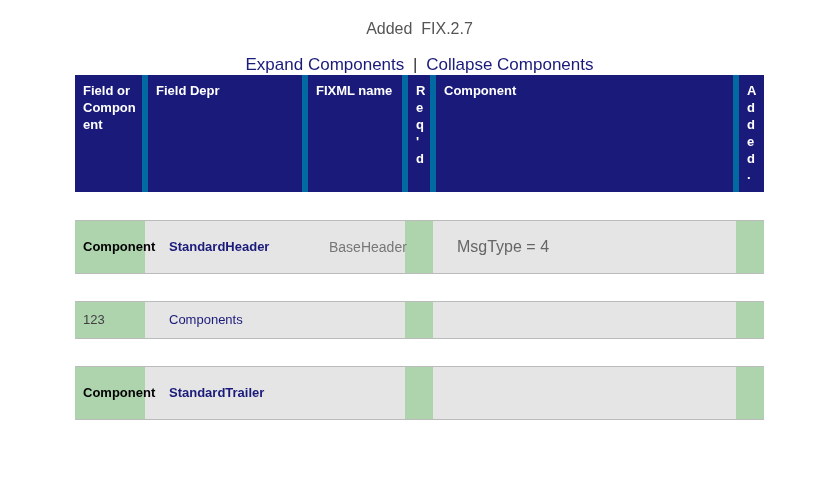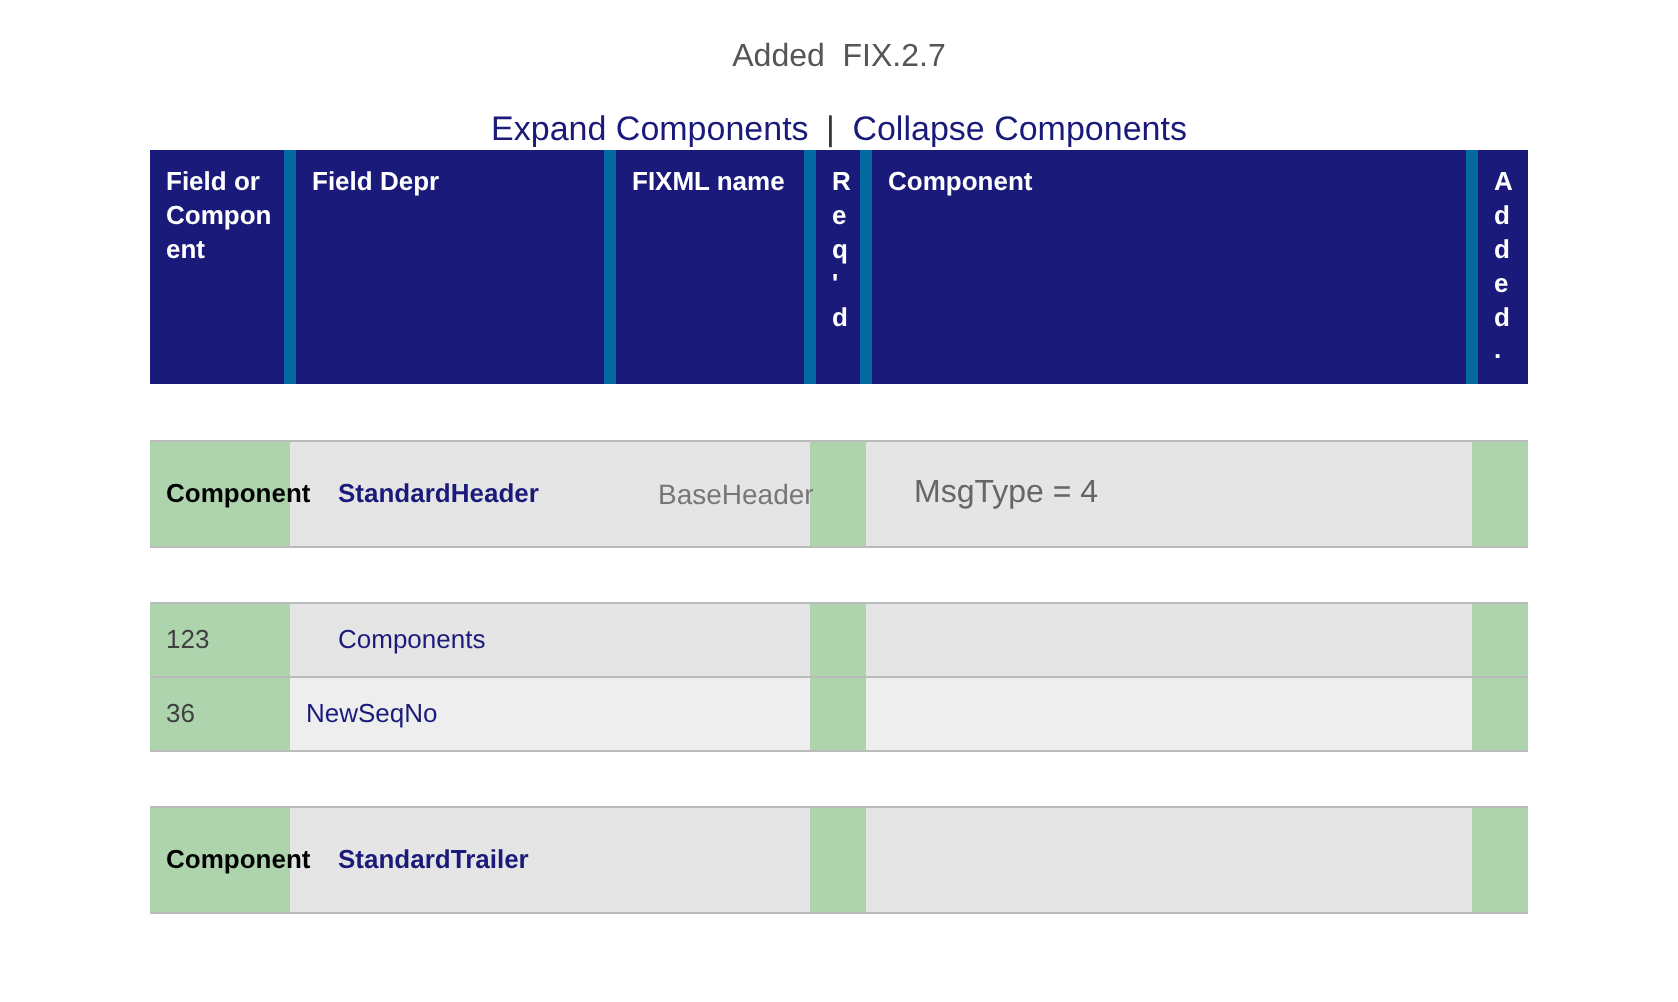--- a/index.html
+++ b/index.html
@@ -202,52 +202,20 @@
               <span></span>
             </div>
           </td>
         <td class="green">
             <div class="cell">
               <span></span>
             </div>
           </td>
       </tr>
 
-      <tr class="datarow">
-        <td class="green">
-            <div class="cell">
-              <span class="fieldnum">36</span>
-            </div>
-          </td>
-        <td class="grey">
-            <div class="cell">
-              <span class="fieldname">NewSeqNo</span>
-            </div>
-          </td>
-        <td class="grey">
-            <div class="cell">
-              <span class="fixml"></span>
-            </div>
-          </td>
-        <td class="green">
-            <div class="cell">
-              <span></span>
-            </div>
-          </td>
-        <td class="grey">
-            <div class="cell">
-              <span></span>
-            </div>
-          </td>
-        <td class="green">
-            <div class="cell">
-              <span></span>
-            </div>
-          </td>
-      </tr>
 
       <tr class="gap">
           <td colspan="6"></td>
         </tr>
 
       <tr class="datarow component">
         <td class="green">
             <div class="cell">
               <span class="label-compo">Component</span>
             </div>

